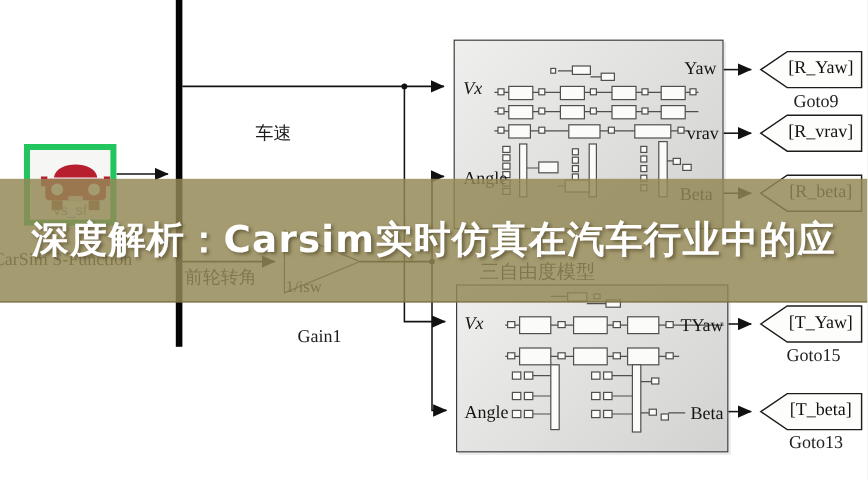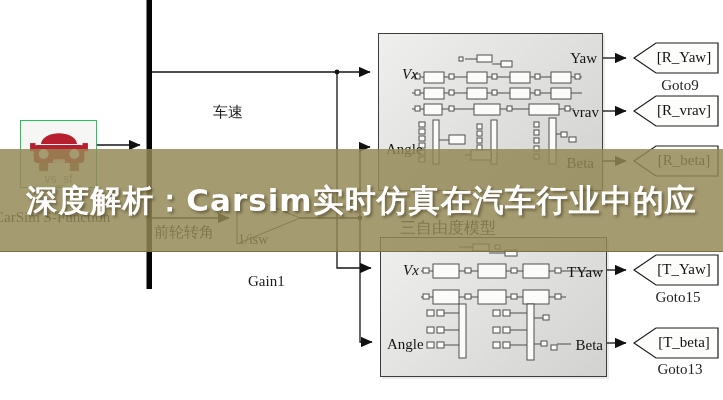--- a/index.html
+++ b/index.html
@@ -4,29 +4,29 @@
 <style>
   html,body{margin:0;padding:0;background:#e9e9e9;}
   #stage{position:relative;width:723px;height:400px;background:#ffffff;overflow:hidden;
          font-family:"Liberation Serif",serif;color:#1b1b1b;}
   svg{display:block;}
   .abs{position:absolute;}
   .lbl{position:absolute;font-size:15px;line-height:1.1;white-space:nowrap;color:#1b1b1b;}
   .ctr{text-align:left;margin-top:25px;}
   
   .car-block{position:absolute;left:20px;top:120px;width:77px;height:68px;
-             background:#f6f6f4;border:1px solid #22c55e;box-sizing:border-box;}
+             background:#f6f6f4;border:5px solid #22c55e;box-sizing:border-box;}
   .car-sub{position:absolute;left:0;right:0;bottom:1px;text-align:center;
            font-family:"Liberation Sans",sans-serif;font-size:12px;color:#8f8f8f;}
   
   .subsys{position:absolute;box-sizing:border-box;border:1px solid #3c3c3c;
           background:linear-gradient(135deg,#efefed 0%,#e2e2e0 45%,#d2d2d0 100%);
           box-shadow:2px 2px 0 rgba(0,0,0,0.08);}
   .subsys .port{position:absolute;font-size:15px;color:#141414;white-space:nowrap;}
-  .it{font-style:italic;margin-left:16px;}
+  .it{font-style:italic;}
   
   .tagtxt{position:absolute;width:68px;text-align:center;font-size:15px;color:#111;}
   .gotoname{position:absolute;width:76px;text-align:center;font-size:15px;color:#222;}
   
   .banner{position:absolute;left:0;top:149px;width:723px;height:102px;
           background:rgba(148,136,86,0.84);
           border-bottom:1px solid rgba(118,108,62,0.9);
           z-index:5;display:flex;justify-content:center;
           align-items:center;gap:2px;}
   .banner-line{font-family:"DejaVu Sans","Liberation Sans",sans-serif;

